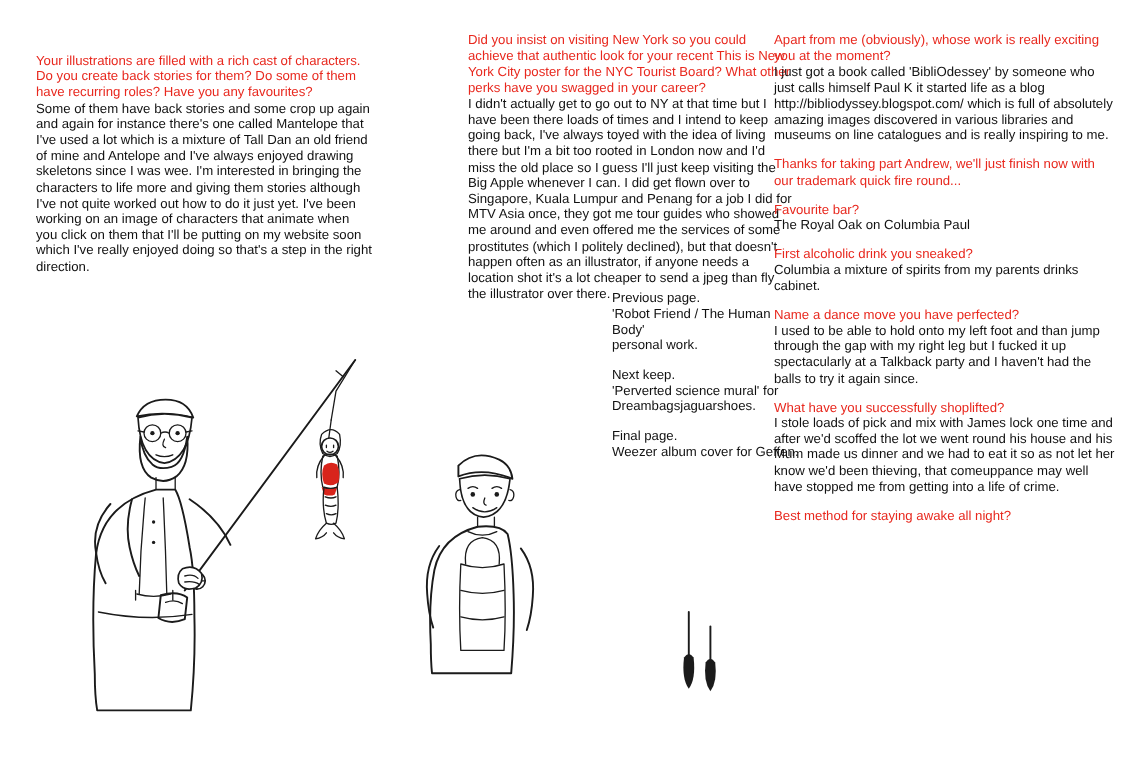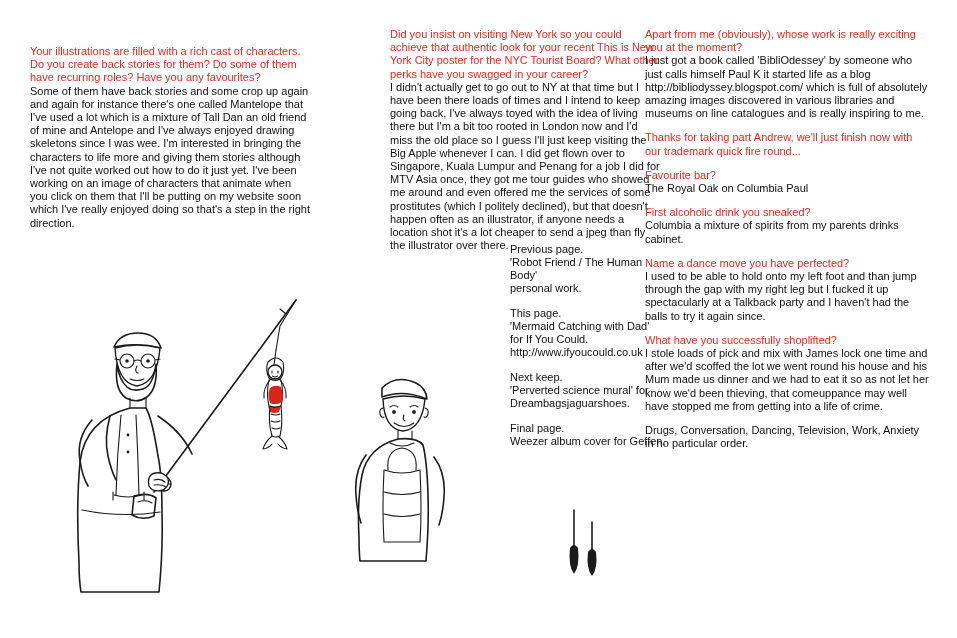--- a/index.html
+++ b/index.html
@@ -97,31 +97,27 @@
 
     <p class="q">First alcoholic drink you sneaked?</p>
     <p class="a">Columbia a mixture of spirits from my parents drinks cabinet.</p>
 
     <p class="q">Name a dance move you have perfected?</p>
     <p class="a">I used to be able to hold onto my left foot and than jump through the gap with my right leg but I fucked it up spectacularly at a Talkback party and I haven't had the balls to try it again since.</p>
 
     <p class="q">What have you successfully shoplifted?</p>
     <p class="a">I stole loads of pick and mix with James lock one time and after we'd scoffed the lot we went round his house and his Mum made us dinner and we had to eat it so as not let her know we'd been thieving, that comeuppance may well have stopped me from getting into a life of crime.</p>
 
-    <p class="a last">Drugs, Conversation, Dancing, Television, Work, Anxiety in no particular order.</p>
+    <p class="q">Best method for staying awake all night?</p>
   </div>
 
   <div id="captions">
     <p style="white-space:pre-line">Previous page.
 'Robot Friend / The Human Body'
 personal work.</p>
-    <p style="white-space:pre-line">This page.
-'Mermaid Catching with Dad'
-for If You Could.
-http://www.ifyoucould.co.uk</p>
     <p style="white-space:pre-line">Next keep.
 'Perverted science mural' for
 Dreambagsjaguarshoes.</p>
     <p class="last" style="white-space:pre-line">Final page.
 Weezer album cover for Geffen.</p>
   </div>
 
   <div id="illustration">
     <svg width="600" height="390" viewBox="0 0 600 390" xmlns="http://www.w3.org/2000/svg">
 

